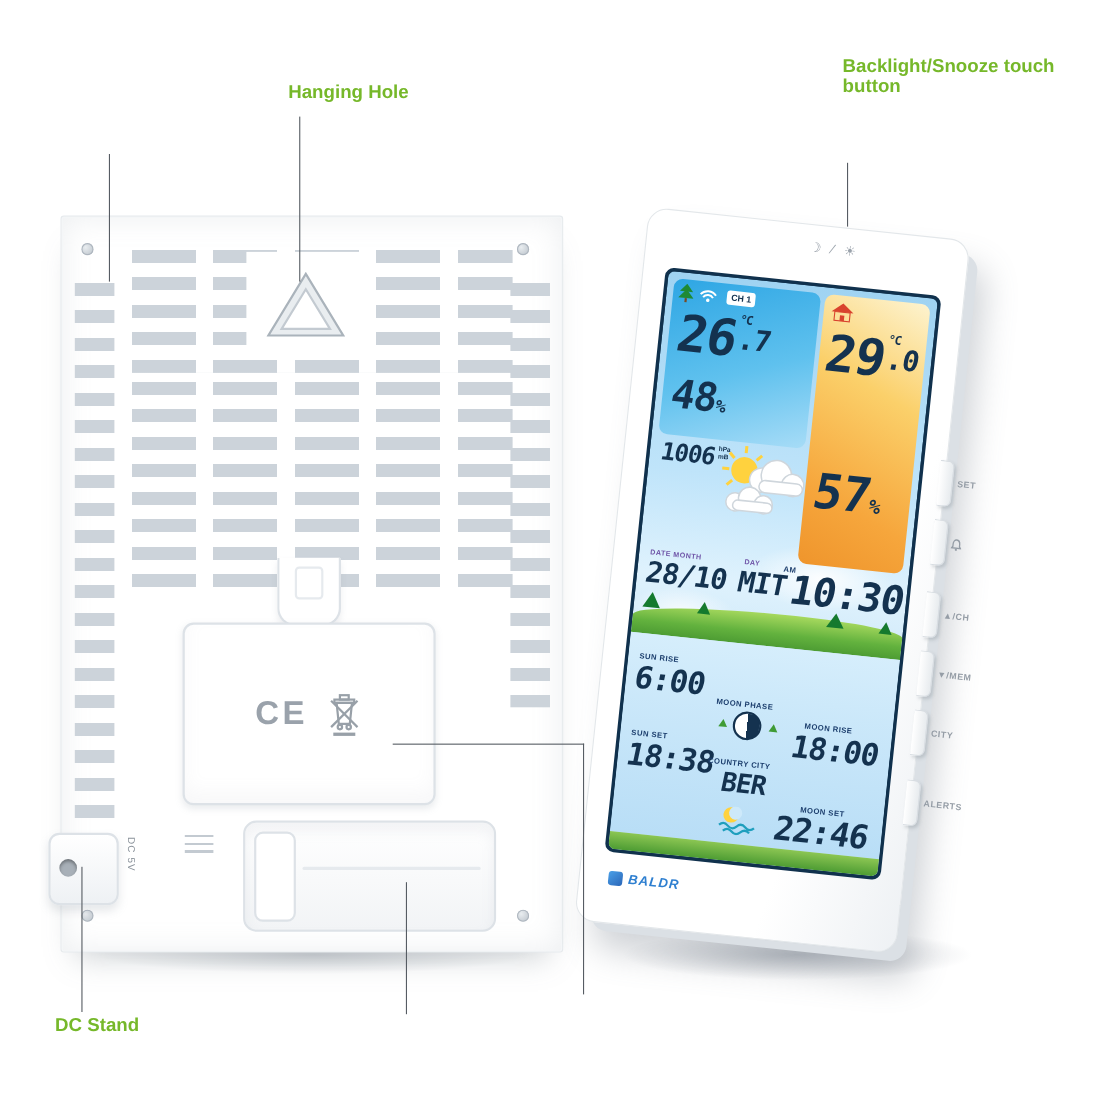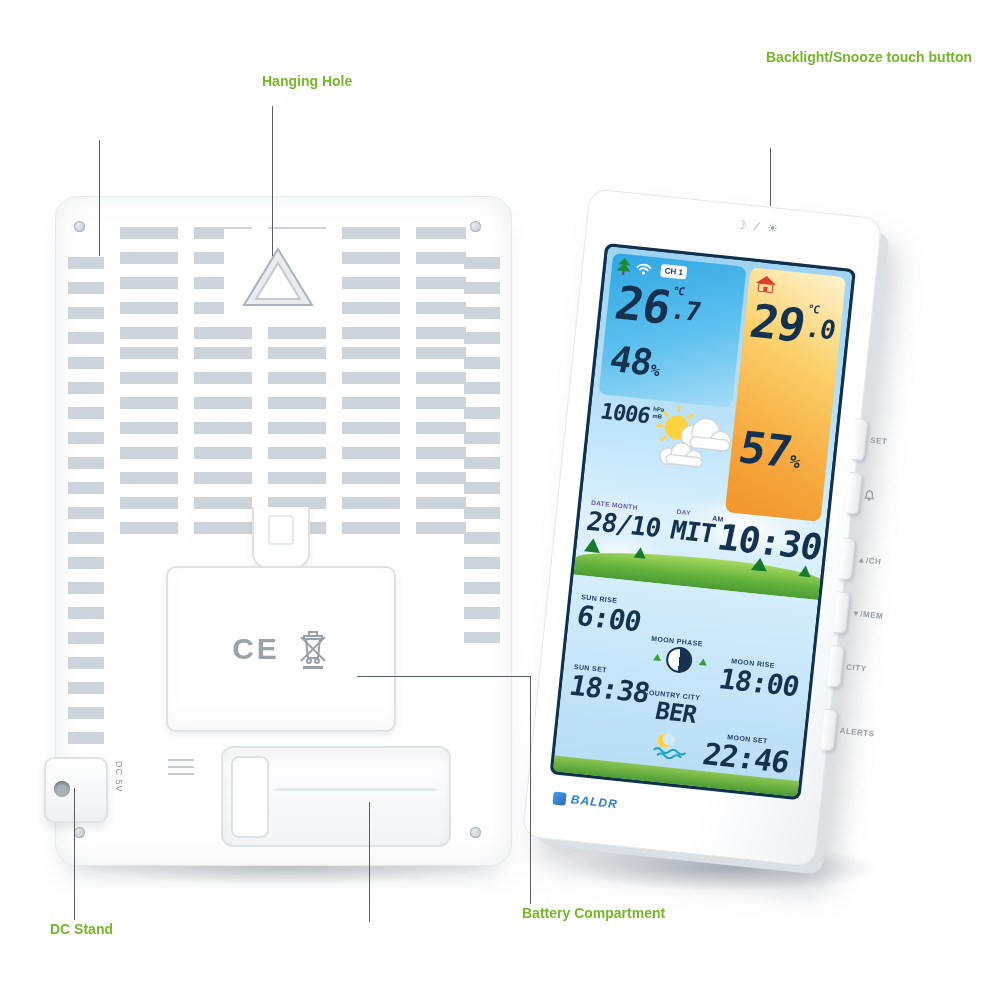--- a/index.html
+++ b/index.html
@@ -1,28 +1,28 @@
 <!DOCTYPE html>
 <html><head>
 <meta charset="utf-8">
 <style>
   html,body{margin:0;padding:0;background:#fff;}
   .stage{position:relative;width:1000px;height:1000px;background:#ffffff;overflow:hidden;
          font-family:"Liberation Sans",sans-serif;}
   .abs{position:absolute;}
 
   
-  .callout{position:absolute;color:#76b82a;font-weight:bold;font-size:14px;line-height:1.12;}
+  .callout{position:absolute;color:#76b82a;font-weight:bold;font-size:17px;line-height:1.12;}
   .note{position:absolute;color:#141414;font-size:13px;line-height:1.32;}
   .lline{position:absolute;width:1px;background:#565c63;}
   .lline.h{height:1px;}
 
   
   .back-device{position:absolute;left:55px;top:196px;width:455px;height:668px;background:#fff;
-    border:1px solid #e6eaed;border-radius:22px;
+    border:1px solid #e6eaed;border-radius:3px;
     box-shadow:inset 0 0 0 1px #f4f6f8, inset 0 0 28px rgba(150,160,172,.18), 0 18px 26px -14px rgba(110,120,130,.35);}
   .vent-col{position:absolute;width:36px;
     background-image:repeating-linear-gradient(180deg,#ccd3da 0 12px,rgba(255,255,255,0) 12px 25px);}
   .vent-field{position:absolute;
     background-image:
       repeating-linear-gradient(90deg,rgba(255,255,255,0) 0 58px,#ffffff 58px 74px),
       repeating-linear-gradient(180deg,#ccd3da 0 12px,rgba(255,255,255,0) 12px 25px);}
   .tri-mask{position:absolute;left:168px;top:32px;width:108px;height:96px;background:#fff;}
   .tri{position:absolute;left:186px;top:50px;}
   .screw{position:absolute;width:11px;height:11px;border-radius:50%;
@@ -323,15 +323,14 @@
   <div class="lline" style="left:272px;top:106px;height:150px"></div>
   <div class="lline" style="left:770px;top:148px;height:58px"></div>
   <div class="lline" style="left:74px;top:788px;height:132px"></div>
   <div class="lline" style="left:369px;top:802px;height:120px"></div>
   <div class="lline" style="left:530px;top:676px;height:228px"></div>
   <div class="lline h" style="left:357px;top:676px;width:174px"></div>
 
   <div class="callout" style="left:262px;top:74px;width:220px">Hanging Hole</div>
   <div class="callout" style="left:766px;top:50px;width:212px">Backlight/Snooze touch button</div>
   <div class="callout" style="left:50px;top:922px;width:160px">DC Stand</div>
-  <div class="callout" style="left:522px;top:906px;width:170px">Battery Compartment</div>
 
 </div>
 
 </body></html>

